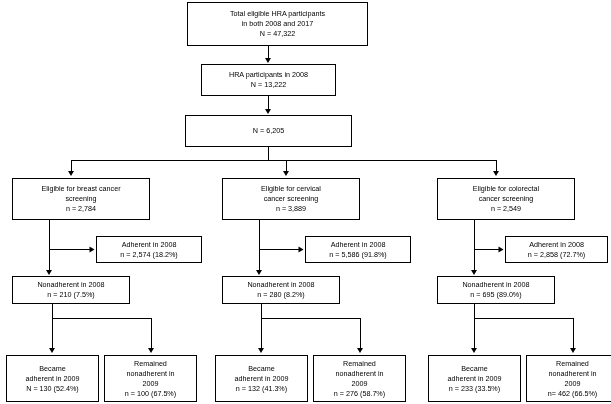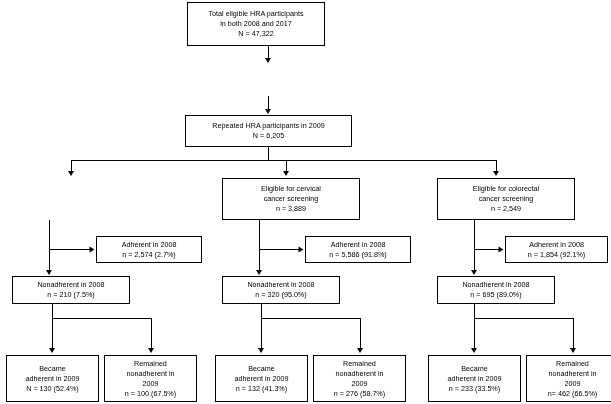--- a/index.html
+++ b/index.html
@@ -50,68 +50,76 @@
     border-left: 3.5px solid transparent;
     border-right: 3.5px solid transparent;
     border-top: 5px solid #000000;
   }
 </style>
 </head>
 <body>
 
 <div id="diagram">
 
-  <div class="box" style="left:187px; top:2px; width:138px; height:44px;">
+  <div class="box" style="left:187px; top:2px; width:181px; height:44px;">
     <span class="line">Total eligible HRA participants</span>
     <span class="line">in both 2008 and 2017</span>
     <span class="line">N = 47,322</span>
   </div>
 
+  <div class="box" style="left:201px; top:64px; width:135px; height:32px;">
+    <span class="line">HRA participants in 2008</span>
+    <span class="line">N = 13,222</span>
+  </div>
 
   <div class="box" style="left:185px; top:115px; width:167px; height:32px;">
-    <span class="line">Repeated HRA participants in 2009</span>
     <span class="line">N = 6,205</span>
   </div>
 
+  <div class="box" style="left:12px; top:178px; width:138px; height:42px;">
+    <span class="line">Eligible for breast cancer</span>
+    <span class="line">screening</span>
+    <span class="line">n = 2,784</span>
+  </div>
 
   <div class="box" style="left:222px; top:178px; width:138px; height:42px;">
     <span class="line">Eligible for cervical</span>
     <span class="line">cancer screening</span>
     <span class="line">n = 3,889</span>
   </div>
 
   <div class="box" style="left:437px; top:178px; width:138px; height:42px;">
     <span class="line">Eligible for colorectal</span>
     <span class="line">cancer screening</span>
     <span class="line">n = 2,549</span>
   </div>
 
   <div class="box" style="left:96px; top:236px; width:106px; height:27px;">
     <span class="line">Adherent in 2008</span>
-    <span class="line">n = 2,574 (2.7%)</span>
+    <span class="line">n = 2,574 (18.2%)</span>
   </div>
 
   <div class="box" style="left:305px; top:236px; width:106px; height:27px;">
     <span class="line">Adherent in 2008</span>
     <span class="line">n = 5,586 (91.8%)</span>
   </div>
 
   <div class="box" style="left:505px; top:236px; width:103px; height:27px;">
     <span class="line">Adherent in 2008</span>
-    <span class="line">n = 1,854 (92.1%)</span>
+    <span class="line">n = 2,858 (72.7%)</span>
   </div>
 
   <div class="box" style="left:12px; top:276px; width:118px; height:28px;">
     <span class="line">Nonadherent in 2008</span>
     <span class="line">n = 210 (7.5%)</span>
   </div>
 
   <div class="box" style="left:222px; top:276px; width:118px; height:28px;">
     <span class="line">Nonadherent in 2008</span>
-    <span class="line">n = 320 (95.0%)</span>
+    <span class="line">n = 280 (8.2%)</span>
   </div>
 
   <div class="box" style="left:437px; top:276px; width:118px; height:28px;">
     <span class="line">Nonadherent in 2008</span>
     <span class="line">n = 695 (89.0%)</span>
   </div>
 
   <div class="box" style="left:6px; top:355px; width:93px; height:47px;">
     <span class="line">Became</span>
     <span class="line">adherent in 2009</span>

